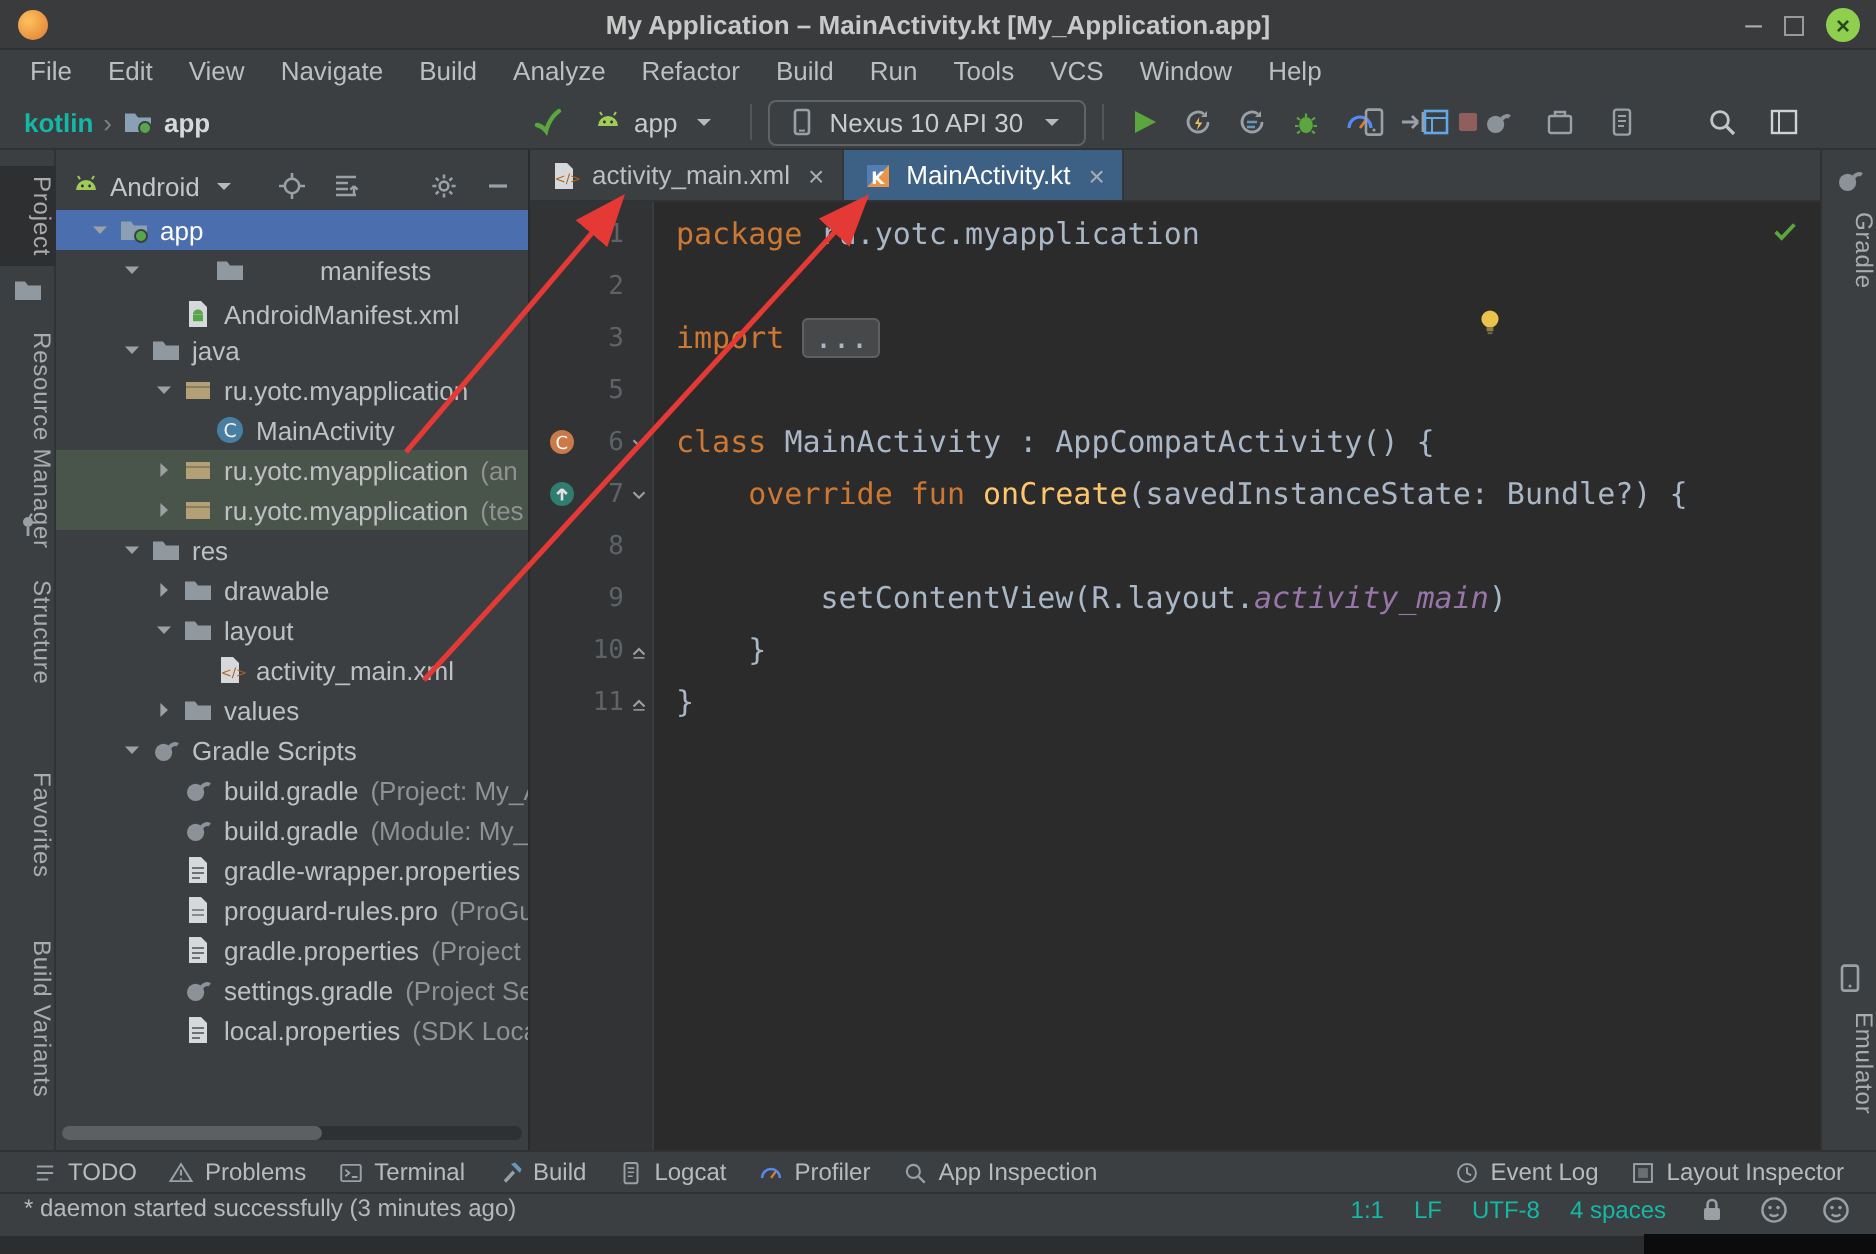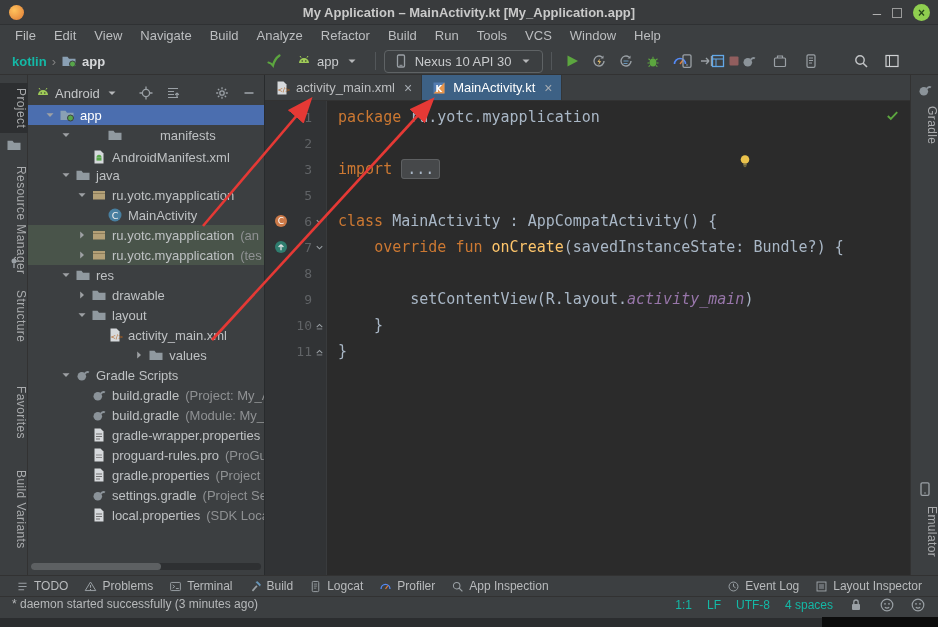--- a/index.html
+++ b/index.html
@@ -524,21 +524,21 @@
           <div class="tree-row" style="padding-left: 62px;">
             <span class="chev"></span>
             <span class="icon">
               <svg viewBox="0 0 16 16">
                 <path d="M3.5 1.5h6l3 3v10h-9z" fill="#d6d9dc"></path>
                 <text x="3.4" y="11.5" font-size="6.5" fill="#b3601c" font-family="DejaVu Sans">&lt;/&gt;</text>
               </svg>
             </span>
             <span class="tree-label">activity_main.xml</span>
           </div>
-          <div class="tree-row" style="padding-left: 46px; justify-content: center;">
+          <div class="tree-row" style="padding-left: 46px;">
             <span class="chev">
               <svg viewBox="0 0 16 16">
                 <path d="M6.2 4.5L10 8l-3.8 3.5z" fill="#9ea1a4"></path>
               </svg>
             </span>
             <span class="icon">
               <svg viewBox="0 0 16 16">
                 <path d="M1.5 3.8h5l1.5 1.9h6.5V13h-13z" fill="#90999f"></path>
               </svg>
             </span>

